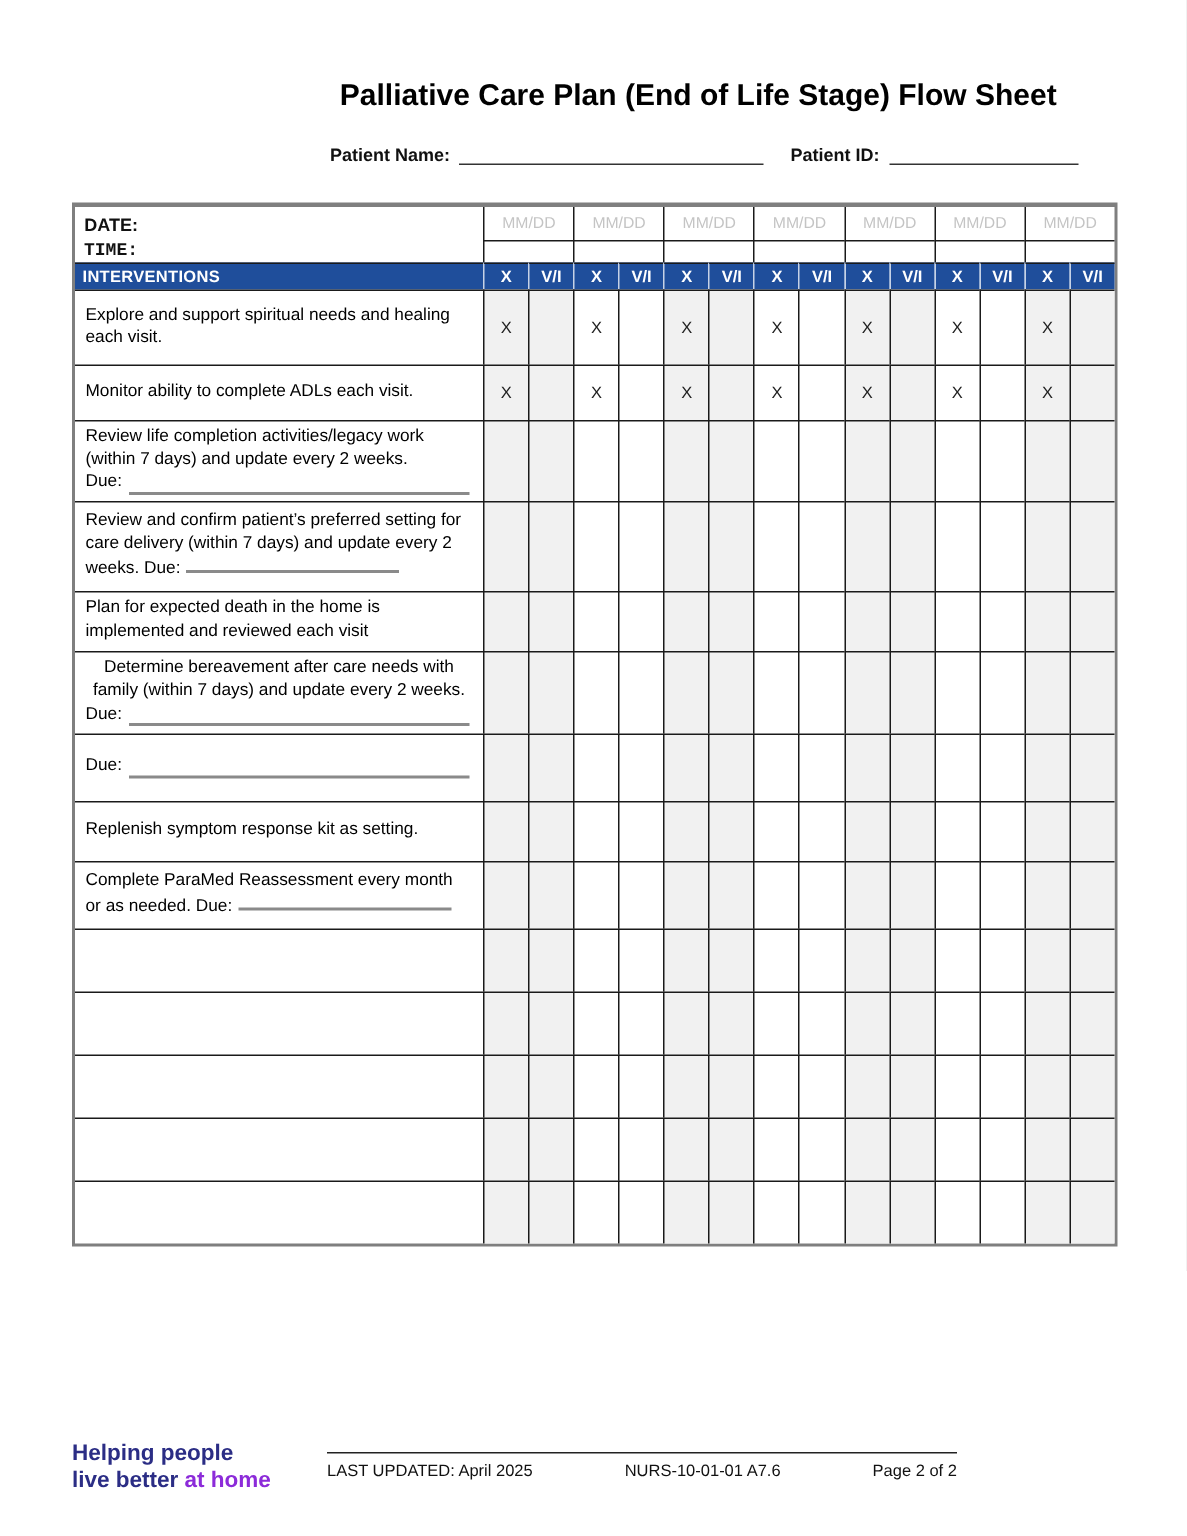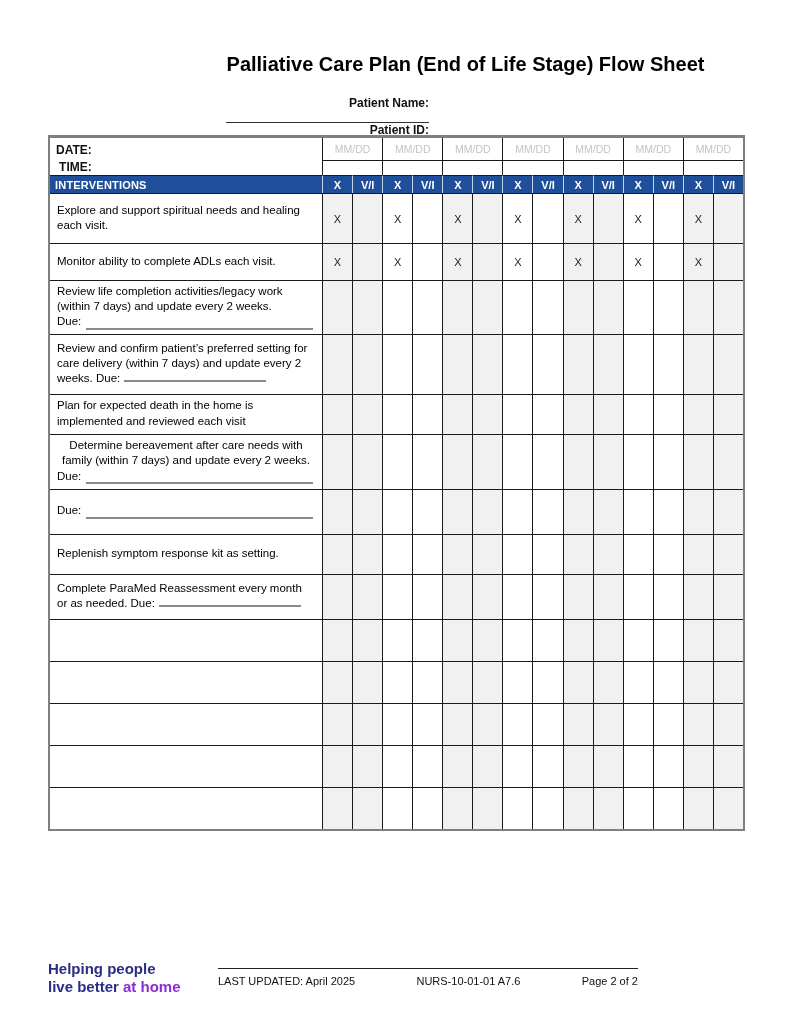--- a/index.html
+++ b/index.html
@@ -21,41 +21,41 @@
   
   .logo{position:absolute;left:48px;top:31px;width:145px;}
   .logo-top-line{margin-left:9px;width:66px;height:3px;background:var(--logo-navy);}
   .logo-text{font-size:30px;font-weight:bold;letter-spacing:-1px;line-height:1.35;}
   .logo-part1{color:var(--logo-navy);}
   .logo-part2{color:var(--logo-purple);}
   .logo-bottom-line{width:66px;height:3px;background:var(--logo-navy);margin-left:74px;}
 
   
   .doc-title{position:absolute;left:140px;right:0;top:53px;text-align:center;font-size:20px;font-weight:bold;color:#000;}
-  .patient-row{position:absolute;left:220px;top:96px;display:flex;align-items:flex-end;font-size:12px;flex-direction:column;}
+  .patient-row{position:absolute;left:220px;top:96px;display:flex;align-items:flex-end;font-size:12px;}
   .patient-row .lbl{font-weight:bold;white-space:nowrap;}
   .blank-line{display:inline-block;border-bottom:1.2px solid #333;height:13px;}
   .pn-line{width:203px;margin-left:6px;}
   .pid-line{width:126px;margin-left:7px;}
   .pid-lbl{margin-left:18px;}
 
   
   .flow-table{position:absolute;left:48px;top:135px;width:697px;
     display:grid;grid-template-columns:272px repeat(14,1fr);
     border:2px solid var(--outer);border-top-width:3px;background:#fff;}
   .cell{border-left:1px solid var(--grid-line);border-top:1px solid var(--grid-line);}
   .no-left{border-left:none;}
   .no-top{border-top:none;}
 
   .corner{display:flex;justify-content:space-between;align-items:stretch;padding:2px 0 0 6px;}
   .year-part{font-size:12px;font-weight:bold;padding-top:3px;white-space:nowrap;}
   .year-line{display:inline-block;width:148px;border-bottom:2px solid #999;height:12px;margin-left:4px;}
   .dt-labels{font-size:12px;font-weight:bold;text-align:right;padding-right:3px;}
   .dt-date{line-height:20px;}
-  .dt-time{line-height:15px;}
+  .dt-time{line-height:15px;font-family:Liberation Mono, monospace;}
 
   .date-cell{min-height:21px;display:flex;align-items:center;justify-content:center;
     font-size:10.5px;color:var(--ph-gray);}
   .time-cell{min-height:14px;}
 
   .head-cell{background:var(--navy-bar);color:#fff;font-weight:bold;font-size:11px;
     display:flex;align-items:center;min-height:18px;}
   .head-label{padding-left:5px;letter-spacing:.2px;}
   .head-col{justify-content:center;border-left:1px solid rgba(255,255,255,.75);}
 

